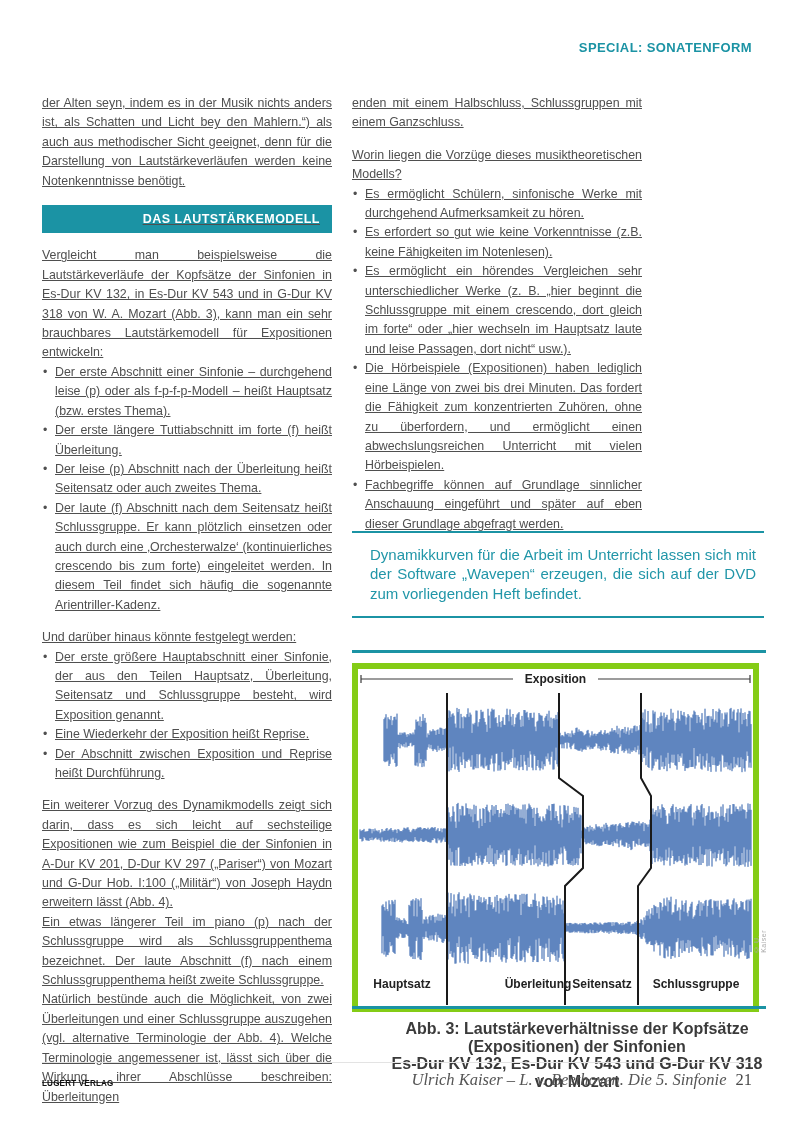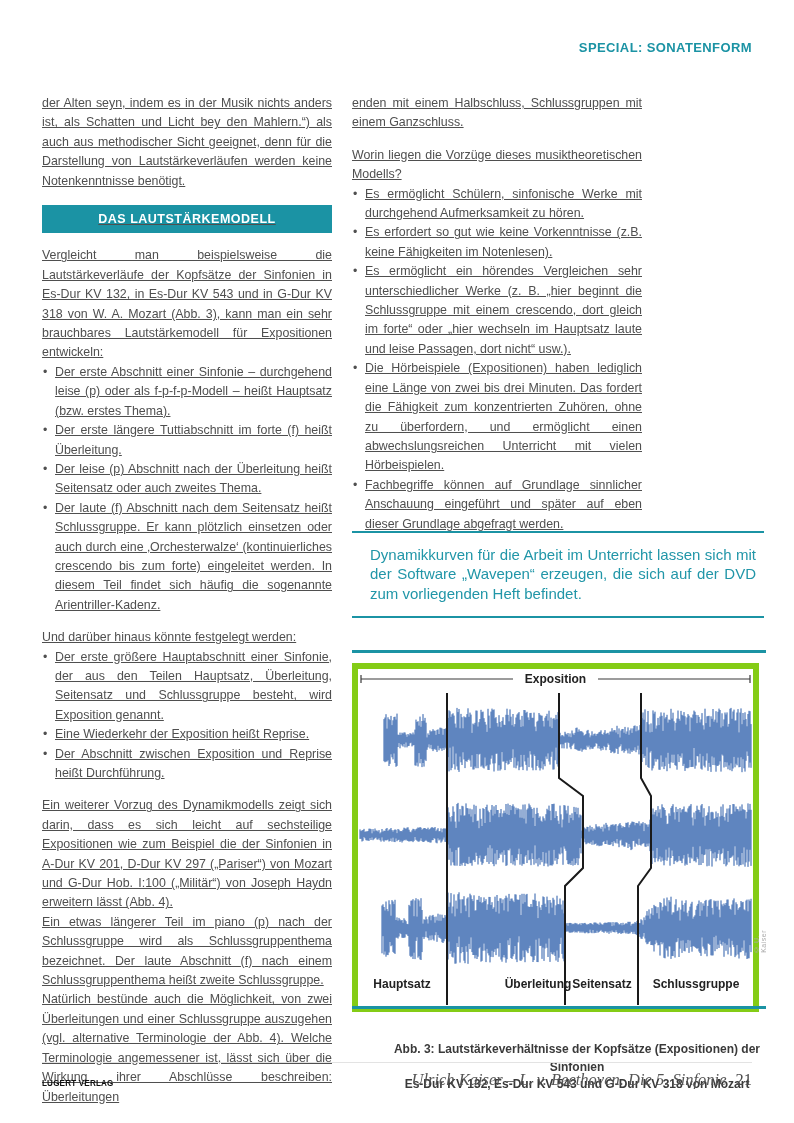--- a/index.html
+++ b/index.html
@@ -6,42 +6,42 @@
   .page{position:relative;width:794px;height:1123px;background:#ffffff;margin:0 auto;
         font-family:"Liberation Sans","DejaVu Sans",sans-serif;overflow:hidden;}
   .section-title{position:absolute;top:40px;right:42px;font-weight:bold;font-size:13px;
         letter-spacing:.4px;color:#1b93a4;}
   .col{position:absolute;top:94px;width:290px;font-size:12.4px;line-height:19.4px;
         color:#4f4f4f;text-align:justify;text-decoration:underline;}
   .col-left{left:42px;}
   .col-right{left:352px;}
   .col p{margin:0;}
   .gap{margin-top:13px !important;}
-  .banner{margin:14px 0 13px 0;background:#1b93a4;color:#fff;text-align:center;
-        font-weight:bold;font-size:12.5px;letter-spacing:.5px;padding:5px 0 4px 0;}
+  .banner{margin:14px 0 13px 0;background:#1b93a4;color:#fff;text-align:right;
+        font-weight:bold;font-size:12.5px;letter-spacing:.5px;padding:5px 12px 4px 0;}
   .bullet{position:relative;padding-left:13px;margin:0;}
   .bullet::before{content:"\2022";position:absolute;left:1px;top:0;}
   .note-box{position:absolute;left:352px;top:531px;width:386px;
         border-top:2px solid #1b93a4;border-bottom:2px solid #1b93a4;
         padding:12px 8px 13px 18px;color:#2196a8;font-size:15px;line-height:19.4px;
         text-align:justify;}
   .figure{position:absolute;left:352px;top:650px;width:414px;}
   .fig-rule{position:absolute;left:0;width:414px;height:3px;background:#1b93a4;}
   .fig-rule-top{top:0;}
   .fig-rule-bottom{top:356px;}
   .fig-box{position:absolute;left:0;top:13px;width:395px;height:337px;
         border:6px solid #84cc16;background:#fff;}
   .expo-label{position:absolute;left:0;top:3px;width:100%;text-align:center;
         font-weight:bold;font-size:12px;color:#222;}
   .sec-label{position:absolute;top:308px;width:120px;text-align:center;
         font-weight:bold;font-size:12px;color:#222;}
   .fig-credit{position:absolute;left:401px;top:280px;font-size:7px;color:#aaa;
         writing-mode:vertical-rl;transform:rotate(180deg);letter-spacing:.5px;}
   .fig-caption{position:absolute;left:0;top:370px;width:378px;padding-left:36px;
-        text-align:center;font-weight:bold;font-size:12px;line-height:17.5px;color:#3a3a3a;margin-top:21px;}
+        text-align:center;font-weight:bold;font-size:16px;line-height:17.5px;color:#3a3a3a;}
   .footer-rule{position:absolute;left:42px;top:1062px;width:710px;height:1px;background:#e3e3e3;}
   .footer-left{position:absolute;left:42px;top:1078px;font-weight:bold;font-size:8.5px;
         letter-spacing:.2px;color:#111;transform:scaleX(.95);transform-origin:left;}
   .footer-right{position:absolute;right:42px;top:1070px;
         font-family:"Liberation Serif","DejaVu Serif",serif;font-size:16.5px;color:#555;text-align:right;}
   .footer-right .cite{font-style:italic;}
   .footer-right .pnum{font-style:normal;margin-left:9px;color:#4a4a4a;}
 </style>
 </head>
 <body>

